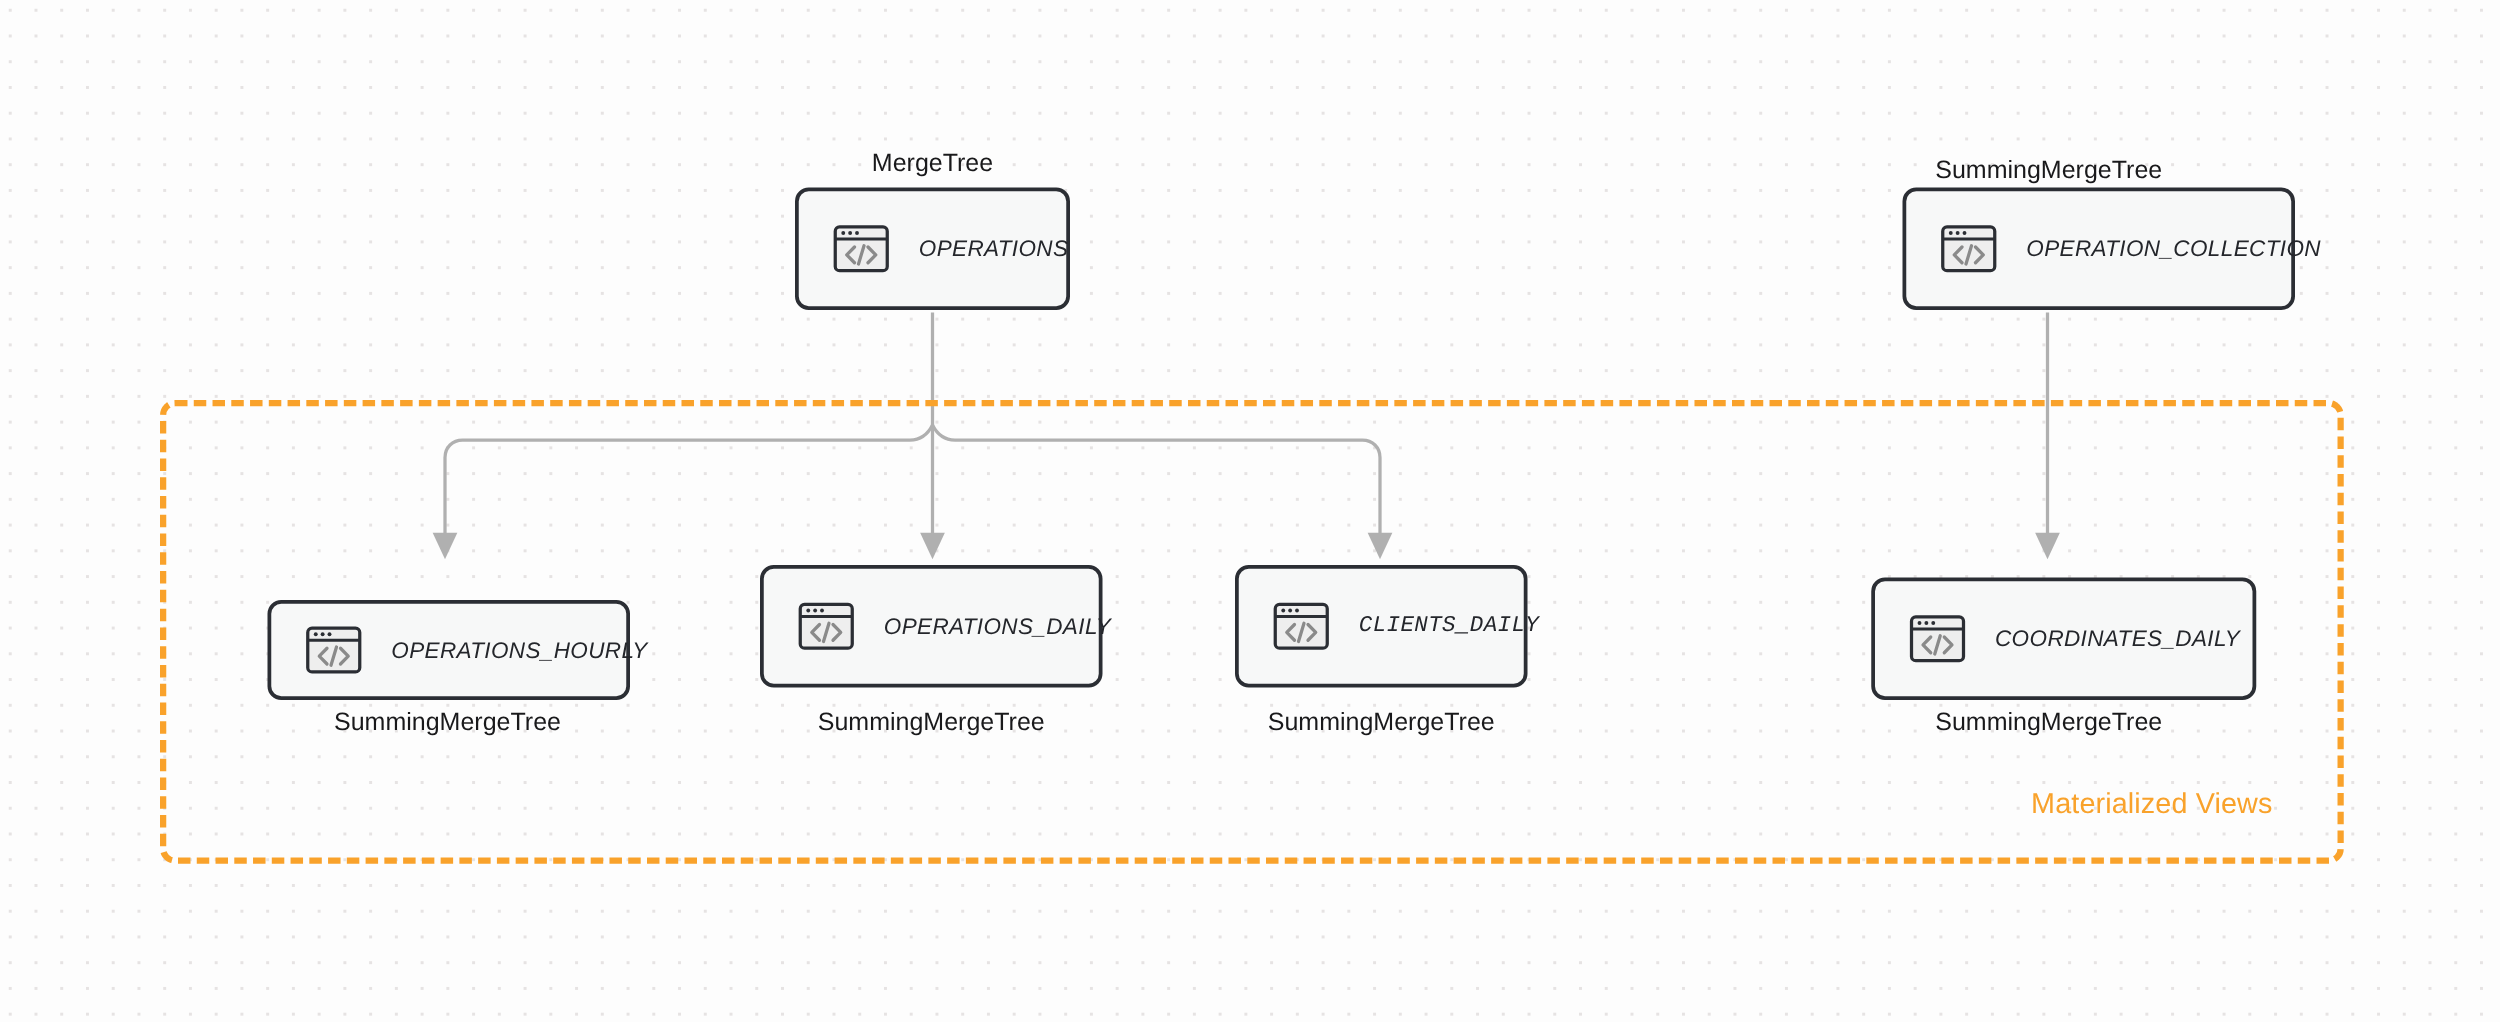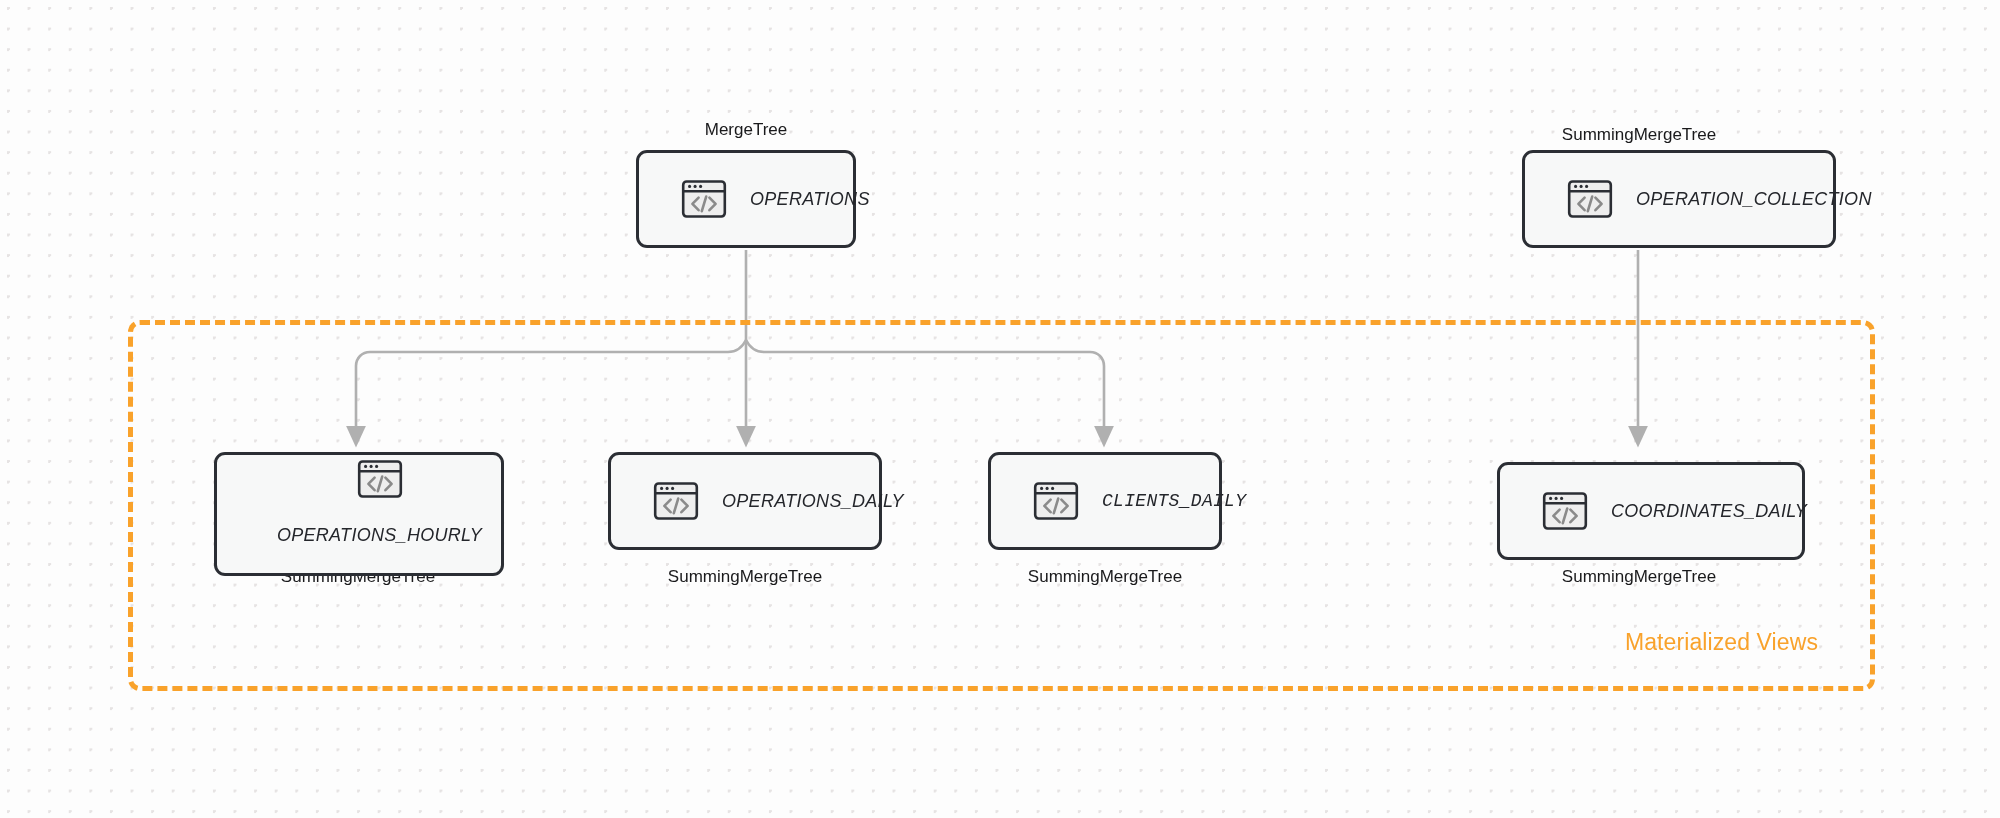--- a/index.html
+++ b/index.html
@@ -52,35 +52,35 @@
 
   
   .node {
     position: absolute;
     box-sizing: border-box;
     background: #f7f8f8;
     border: 3px solid #2b2e34;
     border-radius: 11px;
     display: flex;
     align-items: center;
-    padding-left: 41px;
+    padding-left: 26px;
     gap: 22px;
   }
   .node-title {
     font-size: 18px;
     font-style: italic;
     color: #24262b;
     letter-spacing: 0.3px;
     white-space: nowrap;
   }
 
   
   .engine-label {
     position: absolute;
-    font-size: 17px;
+    font-size: 20px;
     color: #19191b;
     white-space: nowrap;
     text-align: center;
     transform: translateX(-50%);
   }
 
   
   .code-icon {
     width: 48px;
     height: 48px;
@@ -141,21 +141,21 @@
       <circle cx="9.6" cy="11.4" r="1.55" fill="#2b2e34"></circle>
       <circle cx="15.1" cy="11.4" r="1.55" fill="#2b2e34"></circle>
       <circle cx="20.6" cy="11.4" r="1.55" fill="#2b2e34"></circle>
       <path d="M18.6,22.6 L12.4,28.9 L18.6,35.2" fill="none" stroke="#8a8a8a" stroke-width="2.6" stroke-linecap="round" stroke-linejoin="round"></path>
       <path d="M29.4,22.6 L35.6,28.9 L29.4,35.2" fill="none" stroke="#8a8a8a" stroke-width="2.6" stroke-linecap="round" stroke-linejoin="round"></path>
       <path d="M26.2,21.6 L21.8,36.2" fill="none" stroke="#8a8a8a" stroke-width="2.6" stroke-linecap="round"></path>
     </svg>
     <span class="node-title">OPERATION_COLLECTION</span>
   </div>
 
-  <div class="node" style="left:214px; top:452px; width:290px; height:124px;flex-direction:column;">
+  <div class="node" style="left:214px; top:480px; width:290px; height:80px;">
     <svg class="code-icon" viewBox="0 0 48 48">
       <rect x="3.2" y="6.5" width="41.6" height="35" rx="3.4" fill="#eeeeee" stroke="#2b2e34" stroke-width="2.6"></rect>
       <path d="M3.2,16.2 H44.8" stroke="#2b2e34" stroke-width="2.4"></path>
       <circle cx="9.6" cy="11.4" r="1.55" fill="#2b2e34"></circle>
       <circle cx="15.1" cy="11.4" r="1.55" fill="#2b2e34"></circle>
       <circle cx="20.6" cy="11.4" r="1.55" fill="#2b2e34"></circle>
       <path d="M18.6,22.6 L12.4,28.9 L18.6,35.2" fill="none" stroke="#8a8a8a" stroke-width="2.6" stroke-linecap="round" stroke-linejoin="round"></path>
       <path d="M29.4,22.6 L35.6,28.9 L29.4,35.2" fill="none" stroke="#8a8a8a" stroke-width="2.6" stroke-linecap="round" stroke-linejoin="round"></path>
       <path d="M26.2,21.6 L21.8,36.2" fill="none" stroke="#8a8a8a" stroke-width="2.6" stroke-linecap="round"></path>
     </svg>

